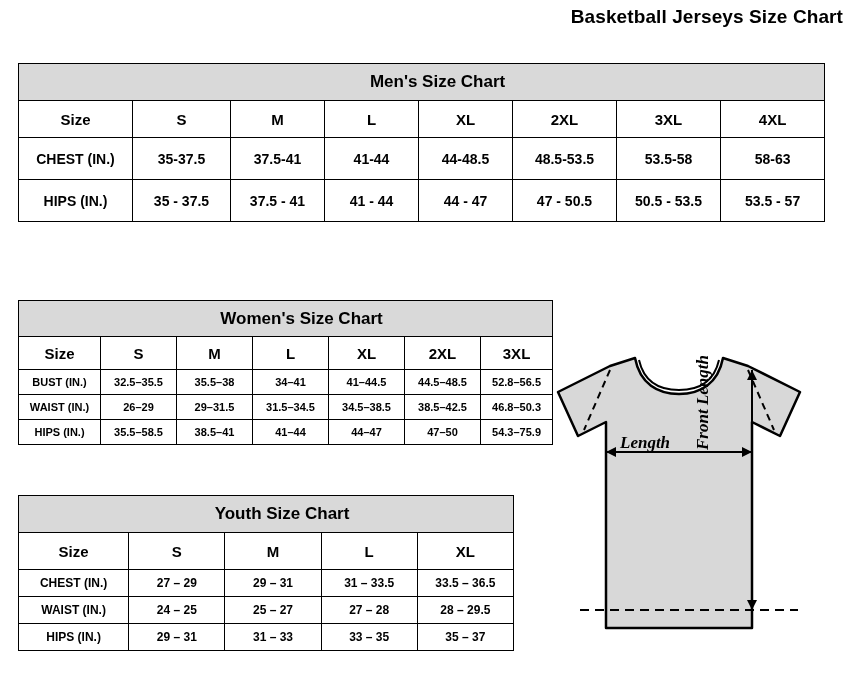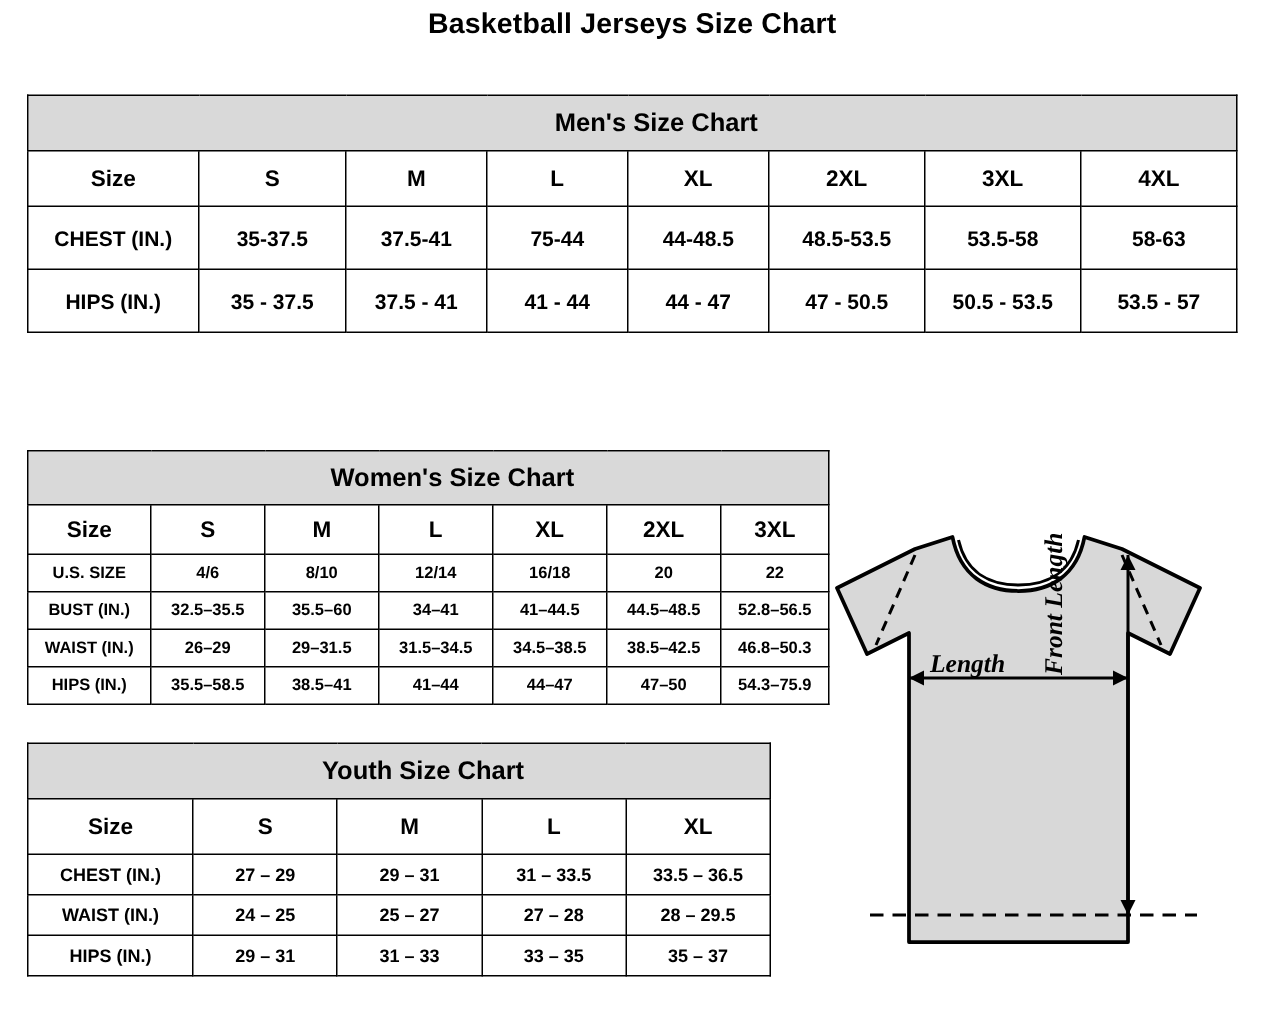--- a/index.html
+++ b/index.html
@@ -13,21 +13,21 @@
     position: relative;
     font-family: "Liberation Sans", sans-serif;
     color: #000000;
     overflow: hidden;
   }
   #page-title {
     position: absolute;
     top: 6px;
     left: 0;
     width: 843px;
-    text-align: center;
+    text-align: right;
     font-size: 19px;
     font-weight: bold;
     letter-spacing: 0.1px;
   }
 
   table {
     border-collapse: collapse;
     table-layout: fixed;
   }
   table td, table th {
@@ -142,21 +142,21 @@
       <td>L</td>
       <td>XL</td>
       <td>2XL</td>
       <td>3XL</td>
       <td>4XL</td>
     </tr>
     <tr>
       <td class="rowlabel">CHEST (IN.)</td>
       <td>35-37.5</td>
       <td>37.5-41</td>
-      <td>75-44</td>
+      <td>41-44</td>
       <td>44-48.5</td>
       <td>48.5-53.5</td>
       <td>53.5-58</td>
       <td>58-63</td>
     </tr>
     <tr>
       <td class="rowlabel">HIPS (IN.)</td>
       <td>35 - 37.5</td>
       <td>37.5 - 41</td>
       <td>41 - 44</td>
@@ -185,32 +185,23 @@
     <tr class="hdr">
       <td>Size</td>
       <td>S</td>
       <td>M</td>
       <td>L</td>
       <td>XL</td>
       <td>2XL</td>
       <td>3XL</td>
     </tr>
     <tr>
-      <td class="rowlabel">U.S. SIZE</td>
-      <td>4/6</td>
-      <td>8/10</td>
-      <td>12/14</td>
-      <td>16/18</td>
-      <td>20</td>
-      <td>22</td>
-    </tr>
-    <tr>
       <td class="rowlabel">BUST  (IN.)</td>
       <td>32.5–35.5</td>
-      <td>35.5–60</td>
+      <td>35.5–38</td>
       <td>34–41</td>
       <td>41–44.5</td>
       <td>44.5–48.5</td>
       <td>52.8–56.5</td>
     </tr>
     <tr>
       <td class="rowlabel">WAIST  (IN.)</td>
       <td>26–29</td>
       <td>29–31.5</td>
       <td>31.5–34.5</td>

